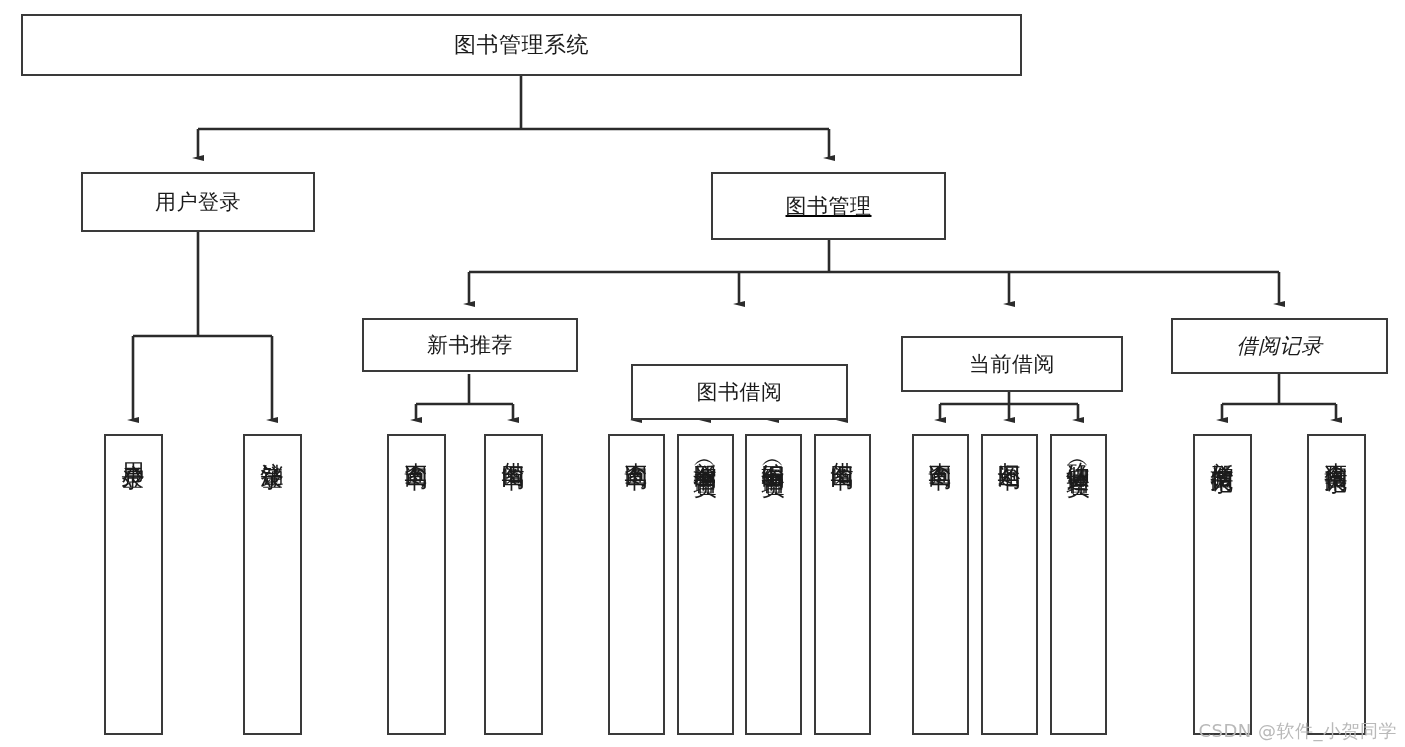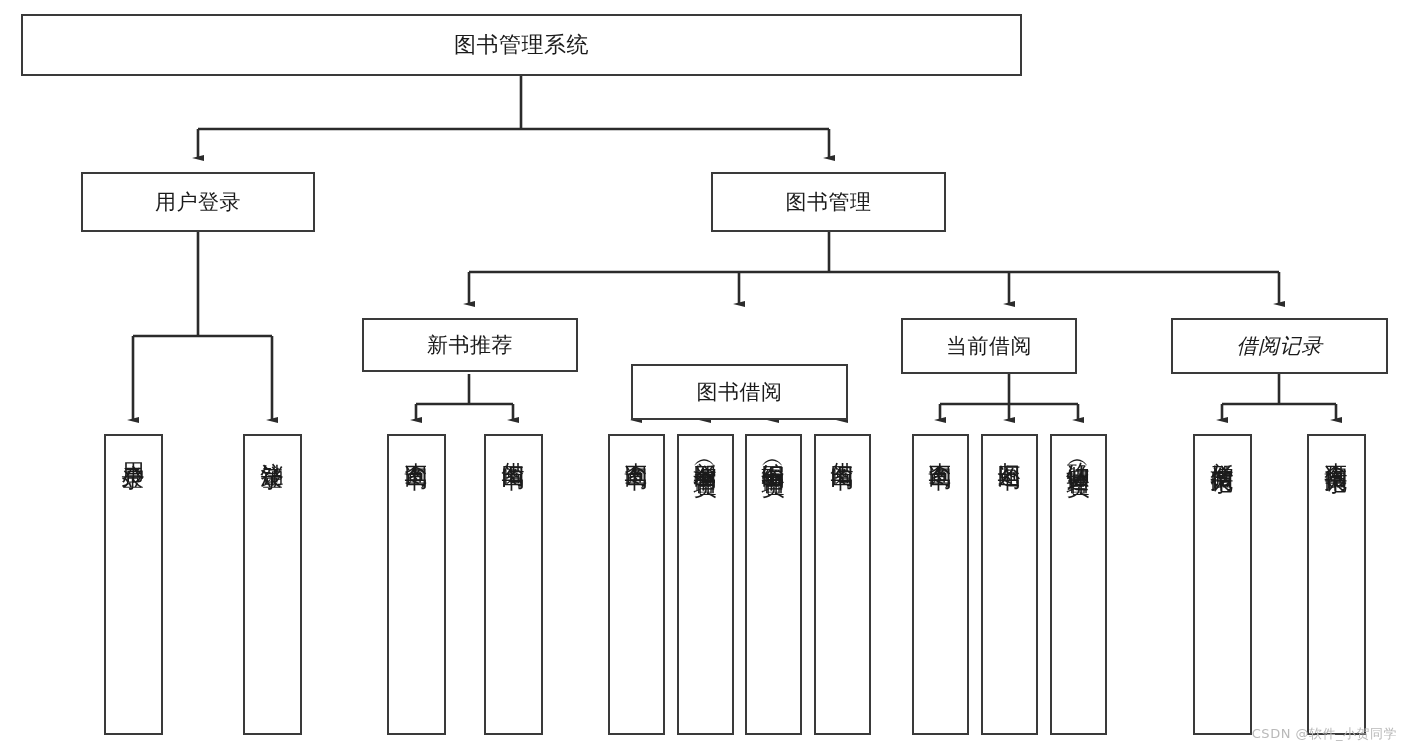--- a/index.html
+++ b/index.html
@@ -64,21 +64,21 @@
     white-space: normal;
     max-height: 290px;
   }
   .node-v.tall .node-label {
     max-height: 272px;
   }
   #watermark {
     position: absolute;
     right: 8px;
     bottom: 4px;
-    font-size: 13px;
+    font-size: 18px;
     color: #b9b9b9;
     letter-spacing: 0.5px;
     user-select: none;
     white-space: nowrap;
   }
 </style>
 </head>
 <body>
 
 <div id="diagram-canvas">
@@ -134,33 +134,33 @@
   </svg>
 
   <div class="node-box node-h node-root" style="left:21px; top:14px; width:1001px; height:62px;">
     <span class="node-label">图书管理系统</span>
   </div>
 
   <div class="node-box node-h" style="left:81px; top:172px; width:234px; height:60px;">
     <span class="node-label">用户登录</span>
   </div>
 
-  <div class="node-box node-h" style="left:711px; top:172px; width:235px; height:60px;">
+  <div class="node-box node-h" style="left:711px; top:172px; width:235px; height:68px;text-decoration:underline;">
     <span class="node-label">图书管理</span>
   </div>
 
   <div class="node-box node-h" style="left:362px; top:318px; width:216px; height:54px;">
     <span class="node-label">新书推荐</span>
   </div>
 
   <div class="node-box node-h" style="left:631px; top:318px; width:217px; height:56px;margin-top:46px;">
     <span class="node-label">图书借阅</span>
   </div>
 
-  <div class="node-box node-h" style="left:901px; top:318px; width:176px; height:56px;">
+  <div class="node-box node-h" style="left:901px; top:336px; width:222px; height:56px;">
     <span class="node-label">当前借阅</span>
   </div>
 
   <div class="node-box node-h" style="left:1171px; top:318px; width:217px; height:56px;font-style:italic;">
     <span class="node-label">借阅记录</span>
   </div>
 
   <div class="node-box node-v" style="left:104px; top:434px; width:59px; height:301px;">
     <span class="node-label">用户登录</span>
   </div>

